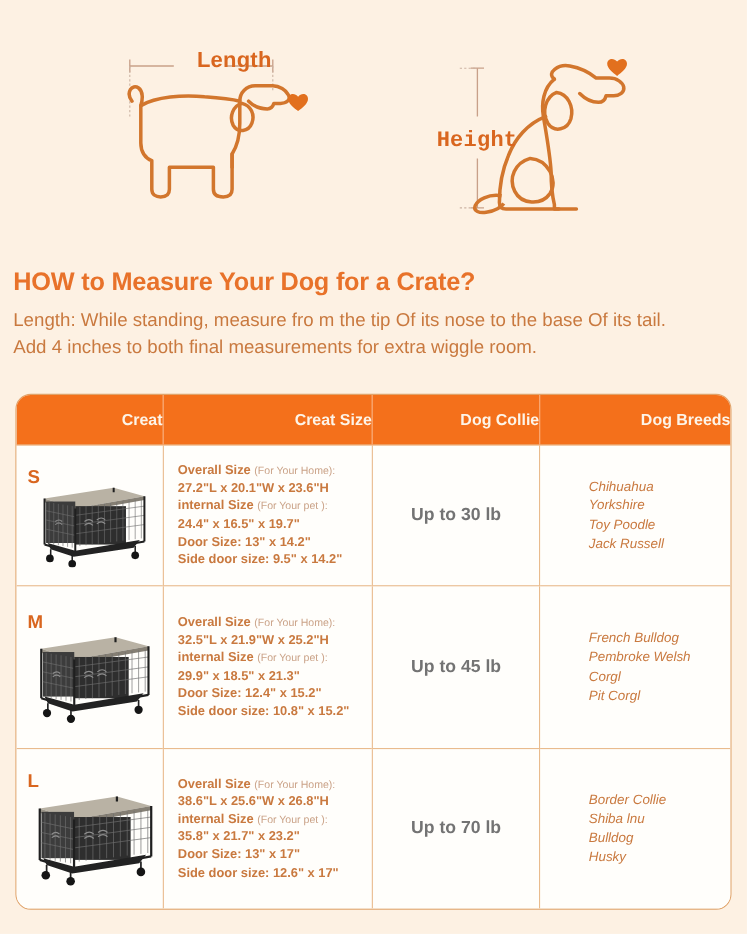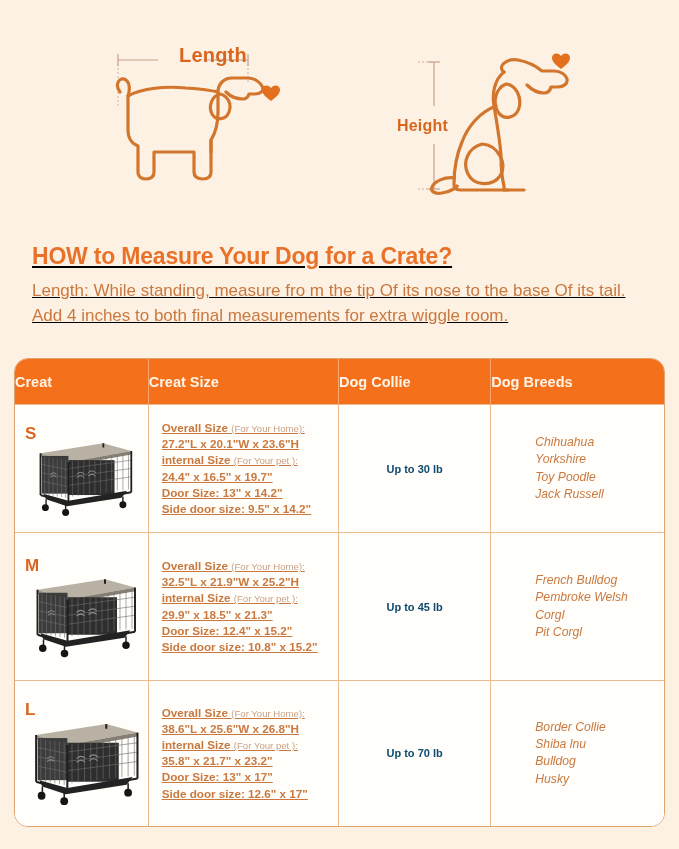--- a/index.html
+++ b/index.html
@@ -34,30 +34,30 @@
     letter-spacing: .2px;
   }
   .label-length {
     left: 179px;
     top: 44px;
     font-size: 20px;
   }
   .label-height {
     left: 397px;
     top: 117px;
-    font-size: 16px;
+    font-size: 20px;
+    font-family: Liberation Mono, monospace;
   }
 
   
   .head-wrap {
     position: absolute;
-    left: 32px;
+    left: 12px;
     top: 244px;
     width: 640px;
-    text-decoration: underline;
   }
   .headline {
     color: #e8722a;
     font-size: 23px;
     font-weight: bold;
     letter-spacing: -.2px;
     margin: 0 0 9px 0;
     line-height: 1.1;
   }
   .subline {
@@ -86,21 +86,21 @@
     table-layout: fixed;
   }
   table.crate thead th {
     background: #f4701b;
     color: #fdf4e8;
     font-size: 14.5px;
     font-weight: bold;
     height: 45px;
     border-right: 1px solid #f9a670;
     padding: 0;
-    text-align: left;
+    text-align: right;
     vertical-align: middle;
   }
   table.crate thead th:last-child { border-right: none; }
 
   table.crate td {
     border-top: 1px solid #e9bb8d;
     border-right: 1px solid #e9bb8d;
     padding: 0;
     vertical-align: middle;
     background: #fffefb;
@@ -135,26 +135,26 @@
     color: #c9793f;
     font-size: 11.7px;
     line-height: 1.38;
     padding: 6px 4px 6px 13px;
   }
   .size-text b { font-weight: bold; }
   .size-text .muted {
     font-size: 9.6px;
     color: #caa287;
   }
-  .size-text div { white-space: nowrap; text-decoration: underline; }
+  .size-text div { white-space: nowrap; }
 
   .weight-cell {
     text-align: center;
-    color: #0c4a6e;
-    font-size: 11px;
+    color: #737373;
+    font-size: 16px;
     font-weight: 600;
   }
 
   .breeds-cell {
     color: #c9793f;
     font-size: 12.2px;
     line-height: 1.42;
     padding-left: 44px;
   }
   .breeds-cell div { white-space: nowrap; font-style: italic; }

